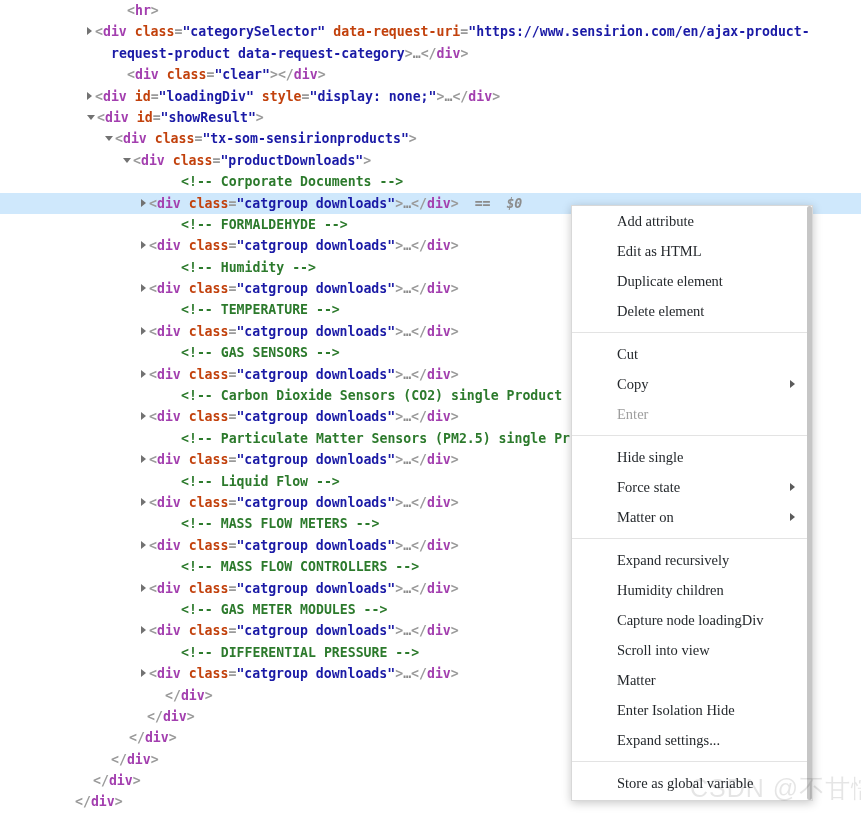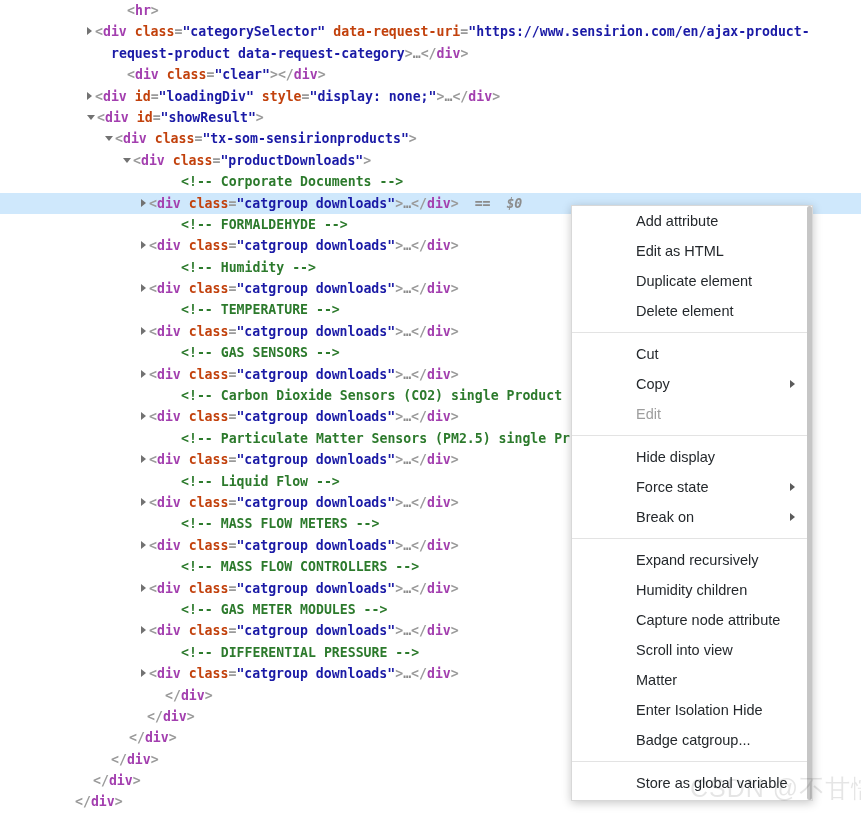--- a/index.html
+++ b/index.html
@@ -81,24 +81,25 @@
     box-shadow: 0 2px 9px rgba(0,0,0,0.22);
     font-family: "Liberation Sans", sans-serif;
     font-size: 14.5px;
     color: #24282c;
     box-sizing: border-box;
     overflow: hidden;
   }
   .menu-item {
     height: 30px;
     line-height: 30px;
-    padding-left: 64px;
+    padding-left: 45px;
     padding-right: 14px;
     position: relative;
     white-space: nowrap;
+    font-family: Liberation Serif, serif;
   }
   .menu-item.disabled { color: #9e9e9e; }
   .submenu-arrow {
     position: absolute;
     right: 17px;
     top: 11px;
     width: 0;
     height: 0;
     border-left: 5px solid #5b5b5b;
     border-top: 4px solid transparent;
@@ -148,33 +149,33 @@
 
 <div id="context-menu">
   <div id="menu-body">
       <div class="menu-item"><span>Add attribute</span></div>
       <div class="menu-item"><span>Edit as HTML</span></div>
       <div class="menu-item"><span>Duplicate element</span></div>
       <div class="menu-item"><span>Delete element</span></div>
       <div class="menu-sep"></div>
       <div class="menu-item"><span>Cut</span></div>
       <div class="menu-item"><span>Copy</span><span class="submenu-arrow"></span></div>
-      <div class="menu-item disabled"><span>Edit</span></div>
+      <div class="menu-item disabled"><span>Enter</span></div>
       <div class="menu-sep"></div>
-      <div class="menu-item"><span>Hide display</span></div>
+      <div class="menu-item"><span>Hide single</span></div>
       <div class="menu-item"><span>Force state</span><span class="submenu-arrow"></span></div>
-      <div class="menu-item"><span>Break on</span><span class="submenu-arrow"></span></div>
+      <div class="menu-item"><span>Matter on</span><span class="submenu-arrow"></span></div>
       <div class="menu-sep"></div>
       <div class="menu-item"><span>Expand recursively</span></div>
       <div class="menu-item"><span>Humidity children</span></div>
-      <div class="menu-item"><span>Capture node attribute</span></div>
+      <div class="menu-item"><span>Capture node loadingDiv</span></div>
       <div class="menu-item"><span>Scroll into view</span></div>
       <div class="menu-item"><span>Matter</span></div>
       <div class="menu-item"><span>Enter Isolation Hide</span></div>
-      <div class="menu-item"><span>Badge catgroup...</span></div>
+      <div class="menu-item"><span>Expand settings...</span></div>
       <div class="menu-sep"></div>
       <div class="menu-item"><span>Store as global variable</span></div>
     </div>
   <div id="menu-scrollbar">
     <div class="thumb"></div>
   </div>
 </div>
 
 <div id="watermark">CSDN @不甘懦弱</div>
 

